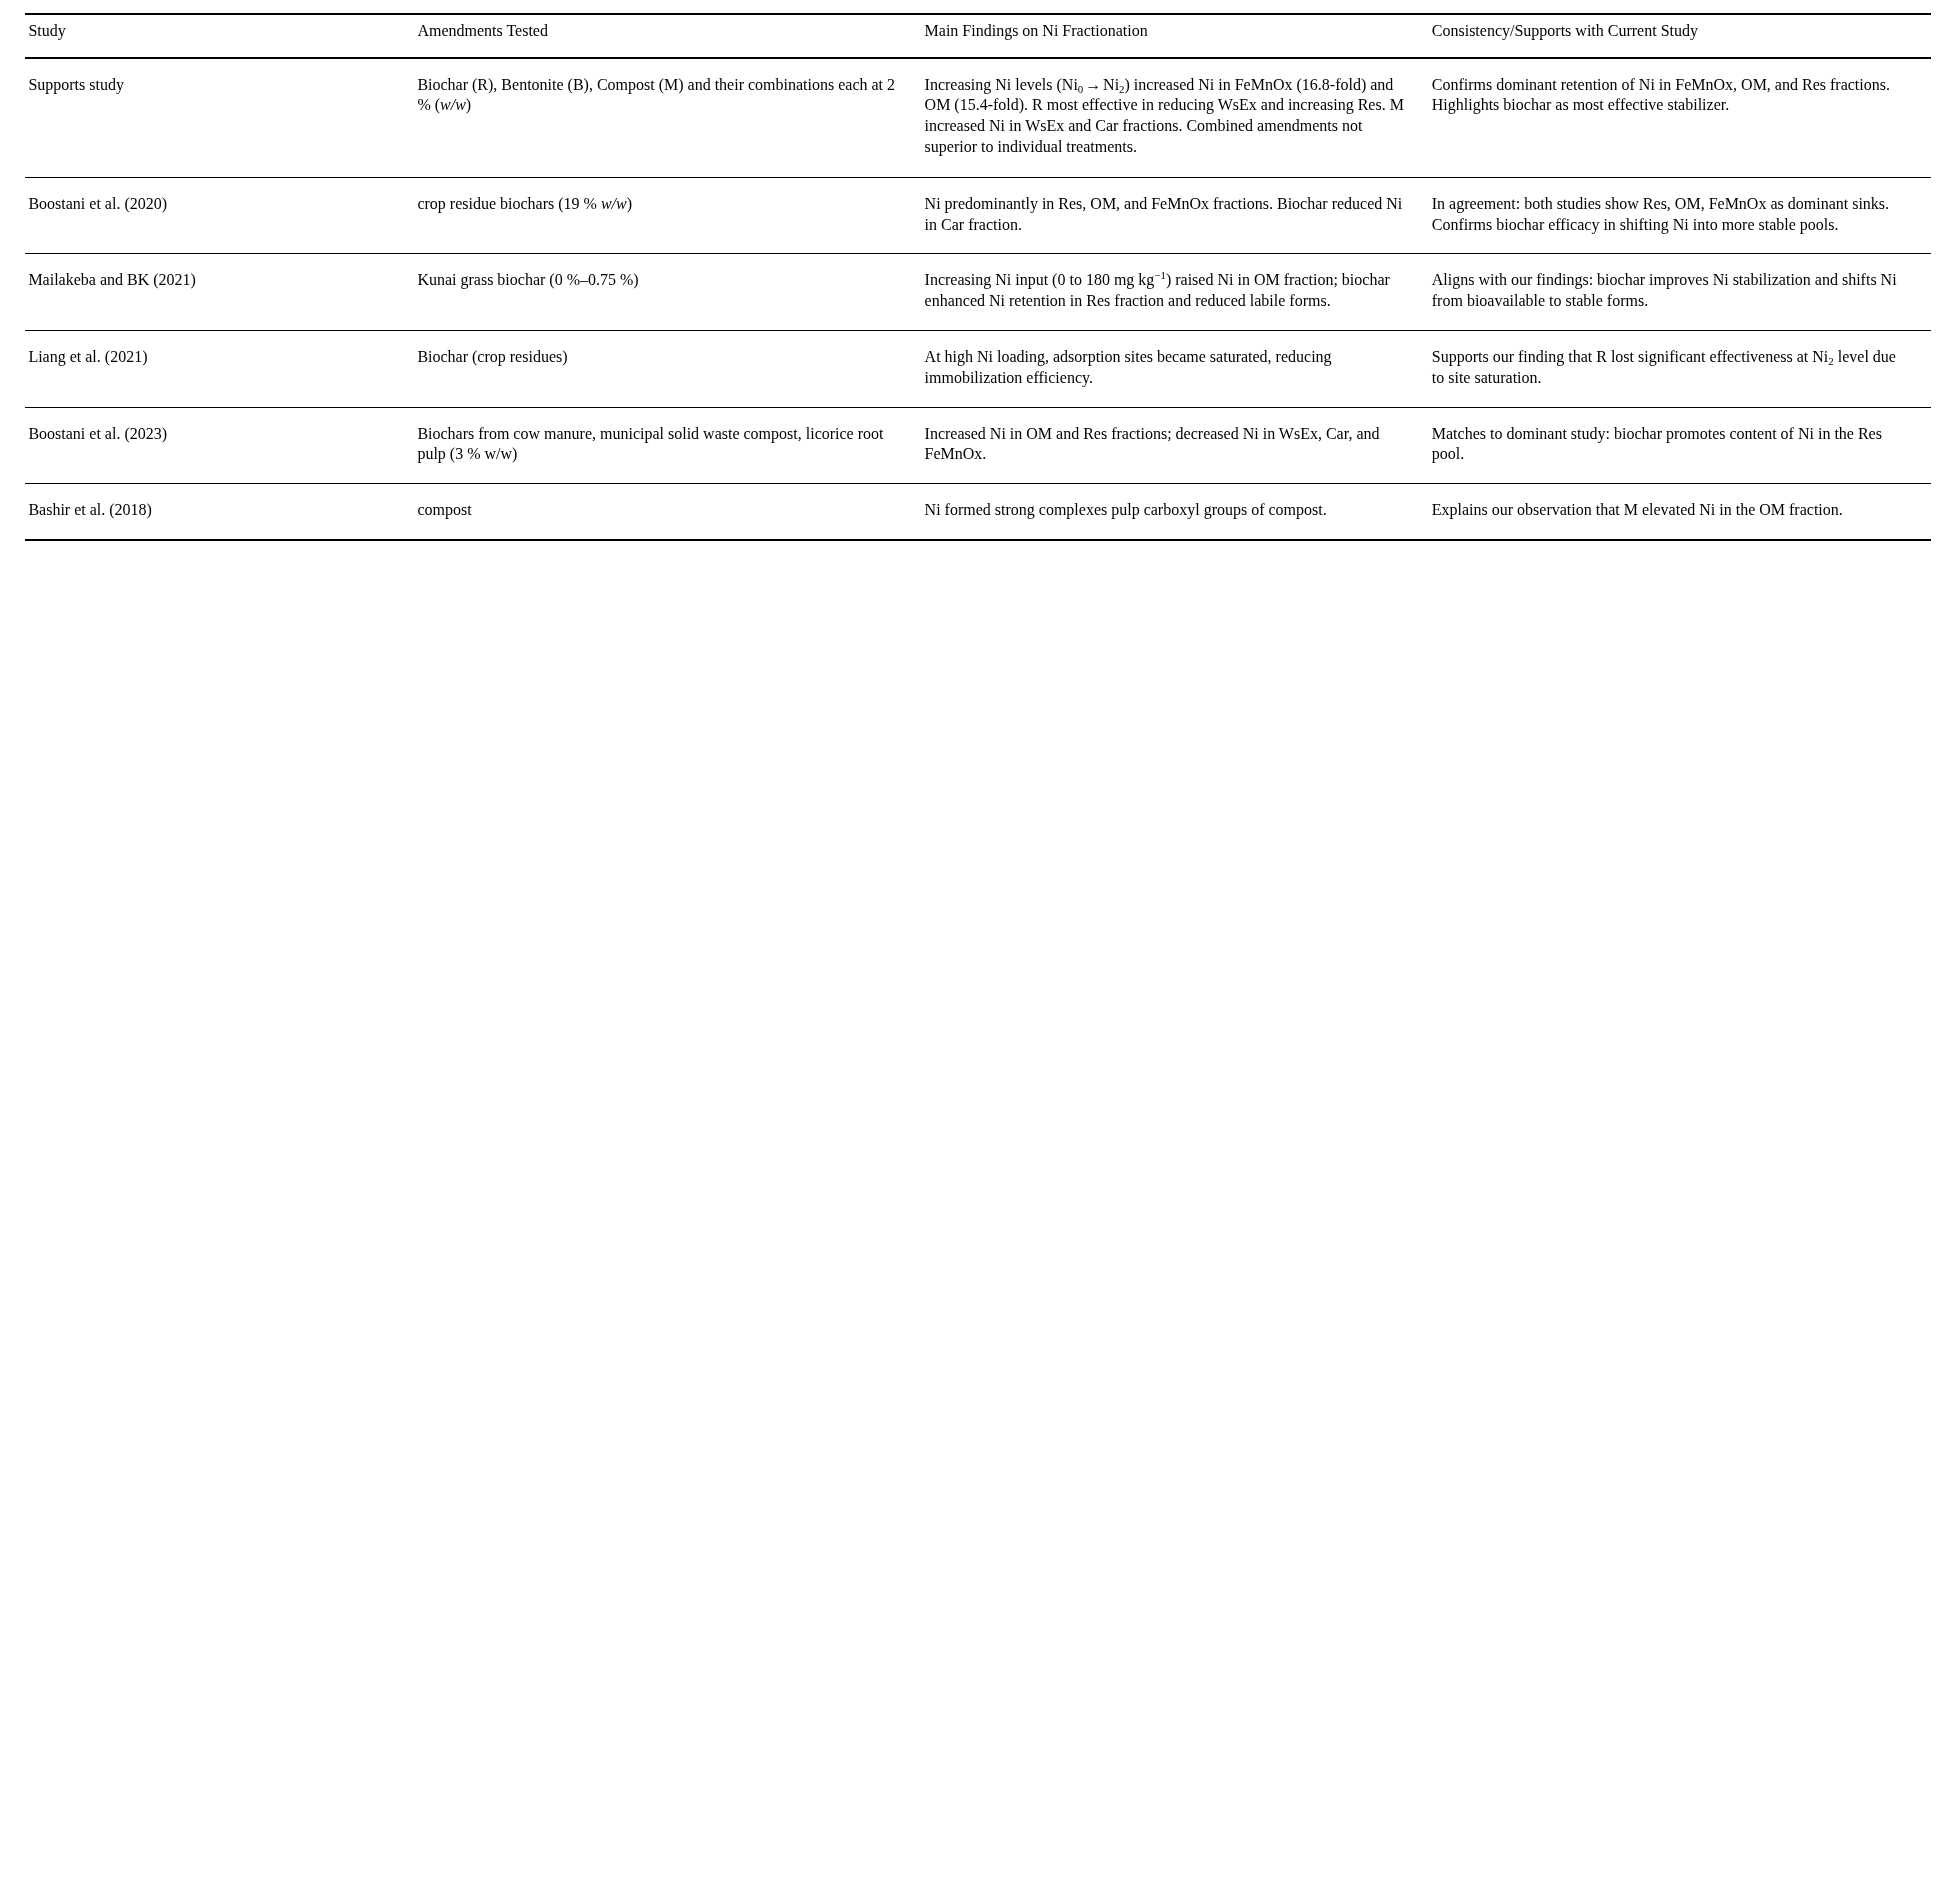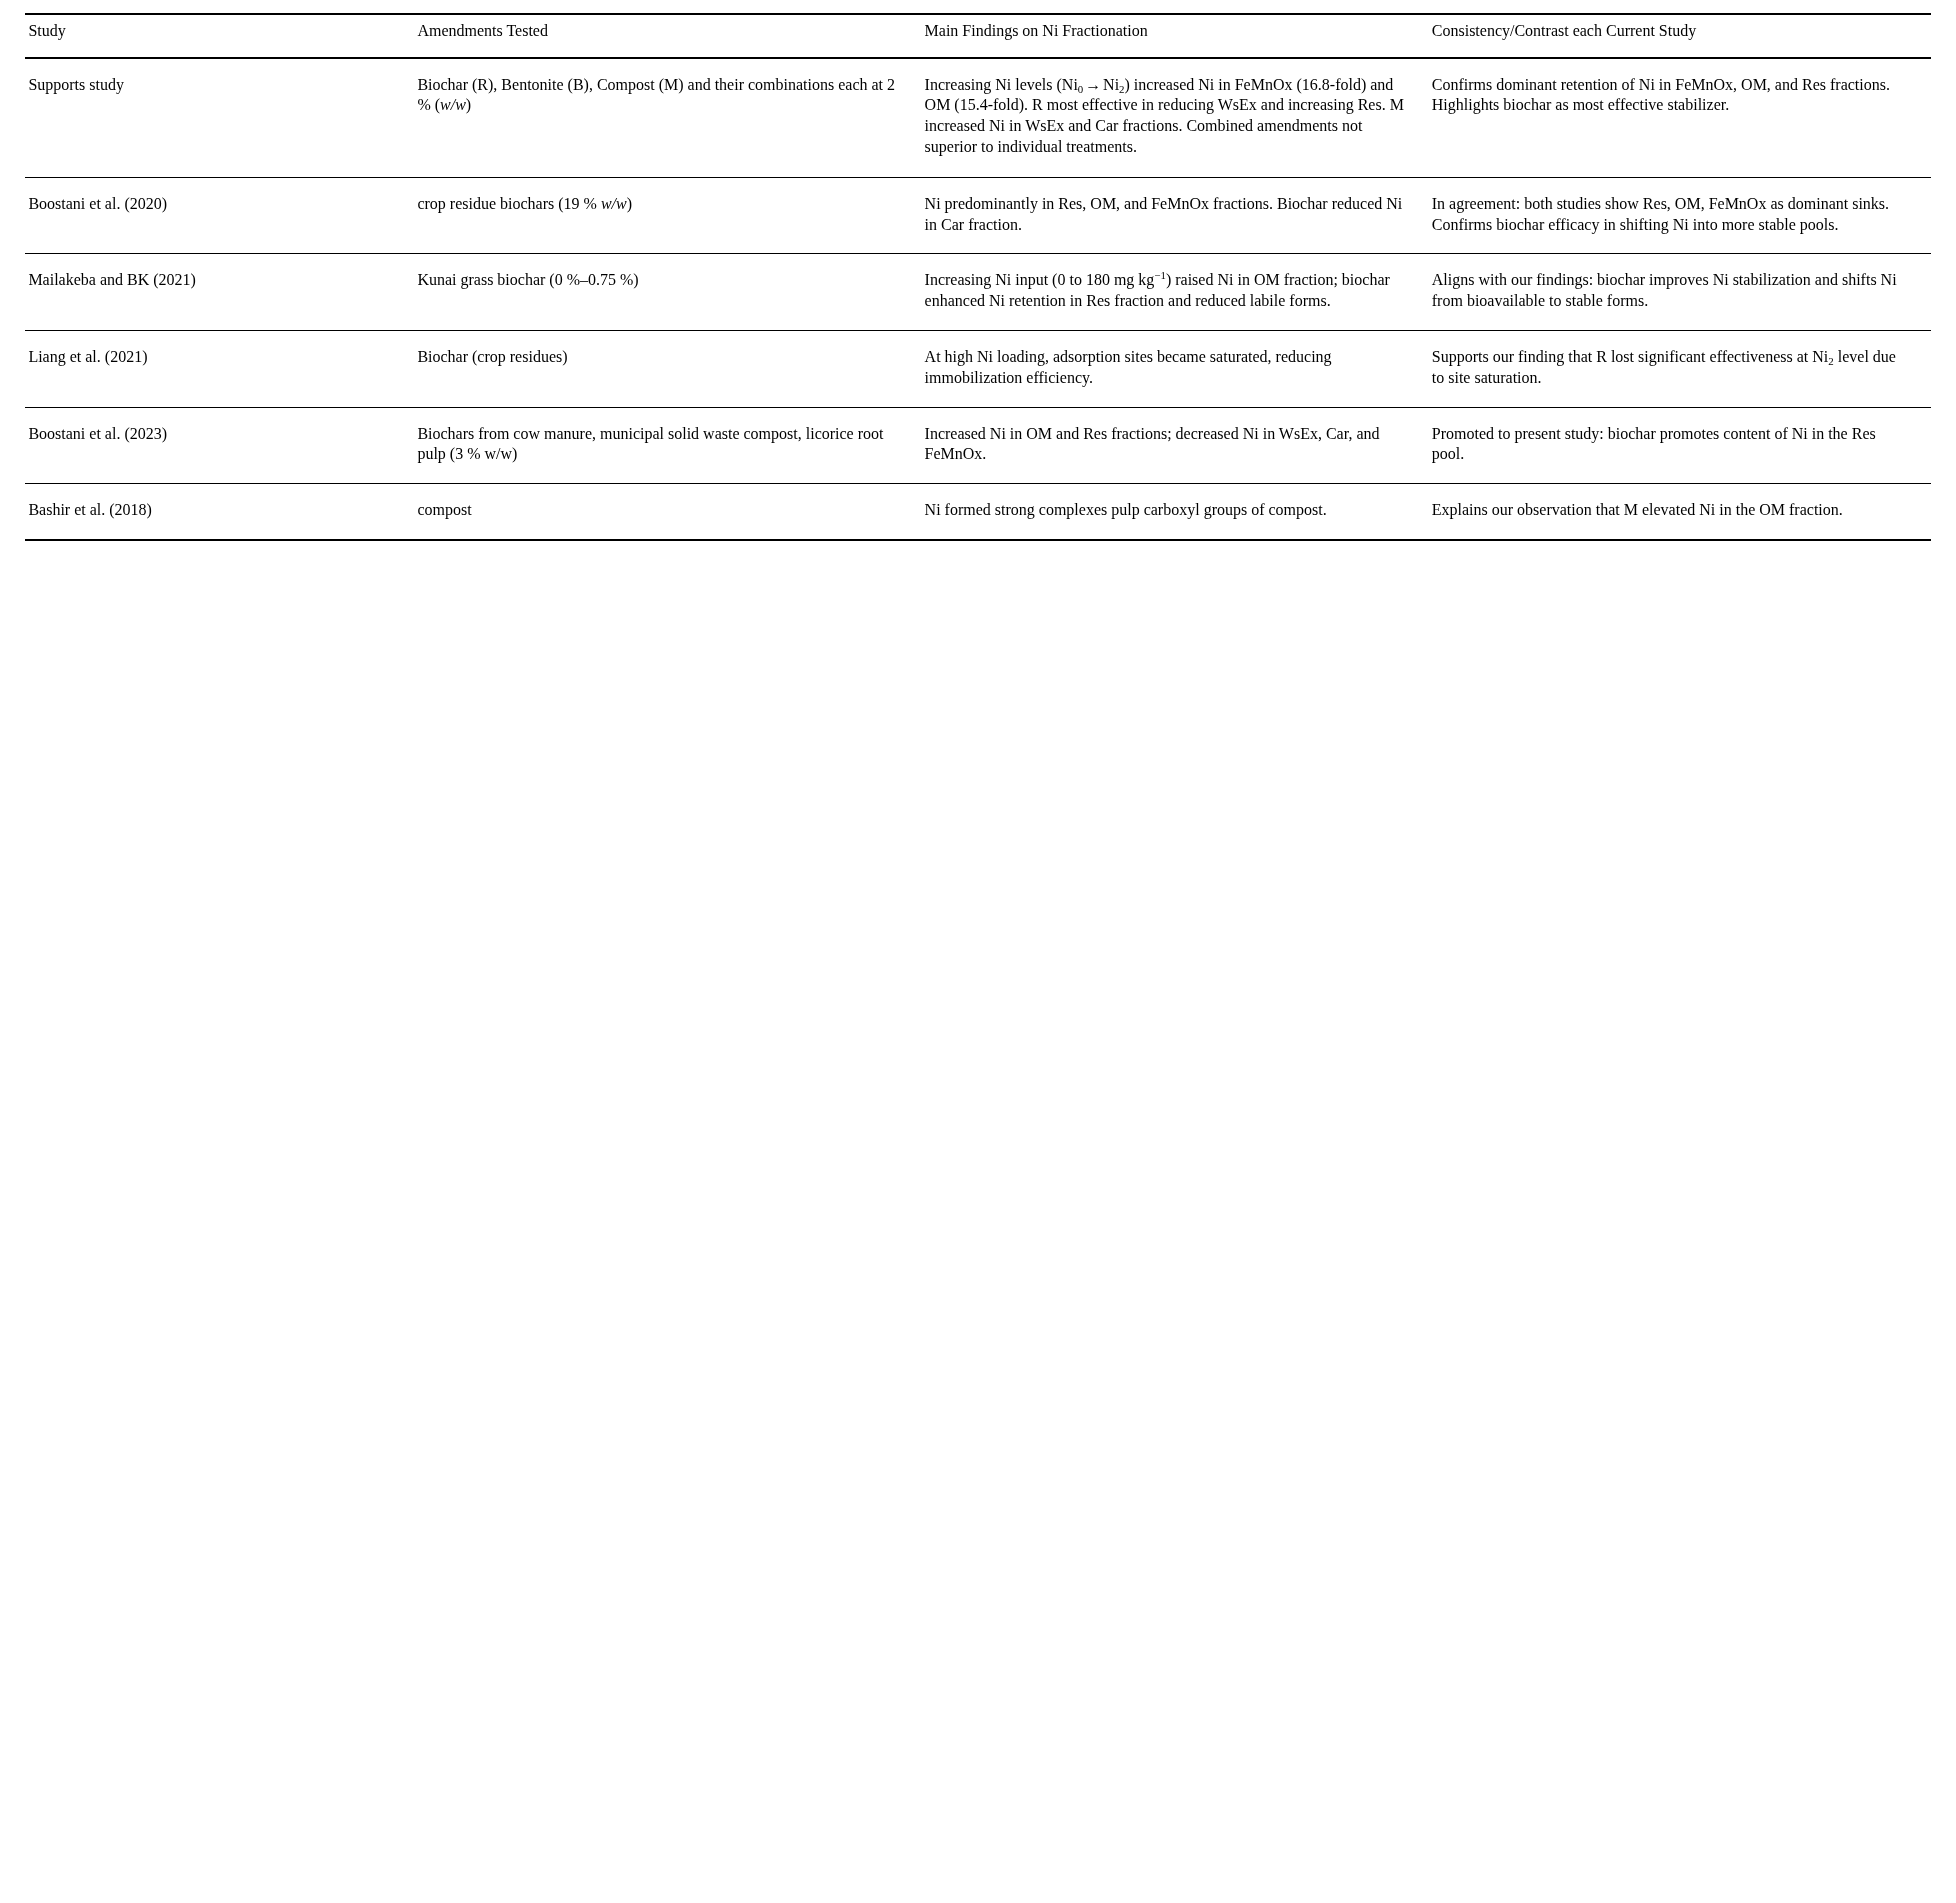--- a/index.html
+++ b/index.html
@@ -64,21 +64,21 @@
       <col class="c1">
         <col class="c2">
         <col class="c3">
         <col class="c4">
     </colgroup>
     <thead>
       <tr>
         <th>Study</th>
         <th>Amendments Tested</th>
         <th>Main Findings on Ni Fractionation</th>
-        <th>Consistency/Contrast each Current Study</th>
+        <th>Consistency/Supports with Current Study</th>
       </tr>
     </thead>
     <tbody>
 
       <tr class="tall">
         <td>Supports study</td>
         <td><span>Biochar (R), Bentonite (B), Compost (M) and their combinations each at 2 % (</span><span class="it">w/w</span><span>)</span></td>
         <td><span>Increasing Ni levels (Ni</span><span class="sub">0</span><span class="arrow">→</span><span>Ni</span><span class="sub">2</span><span>) increased Ni in FeMnOx (16.8-fold) and OM (15.4-fold). R most effective in reducing WsEx and increasing Res. M increased Ni in WsEx and Car fractions. Combined amendments not superior to individual treatments.</span></td>
         <td>Confirms dominant retention of Ni in FeMnOx, OM, and Res fractions. Highlights biochar as most effective stabilizer.</td>
       </tr>
@@ -102,21 +102,21 @@
         <td>Liang et al. (2021)</td>
         <td>Biochar (crop residues)</td>
         <td>At high Ni loading, adsorption sites became saturated, reducing immobilization efficiency.</td>
         <td><span>Supports our finding that R lost significant effectiveness at Ni</span><span class="sub">2</span><span> level due to site saturation.</span></td>
       </tr>
 
       <tr>
         <td>Boostani et al. (2023)</td>
         <td>Biochars from cow manure, municipal solid waste compost, licorice root pulp (3 % w/w)</td>
         <td>Increased Ni in OM and Res fractions; decreased Ni in WsEx, Car, and FeMnOx.</td>
-        <td>Promoted to present study: biochar promotes content of Ni in the Res pool.</td>
+        <td>Matches to dominant study: biochar promotes content of Ni in the Res pool.</td>
       </tr>
 
       <tr>
         <td>Bashir et al. (2018)</td>
         <td>compost</td>
         <td>Ni formed strong complexes pulp carboxyl groups of compost.</td>
         <td>Explains our observation that M elevated Ni in the OM fraction.</td>
       </tr>
 
 

